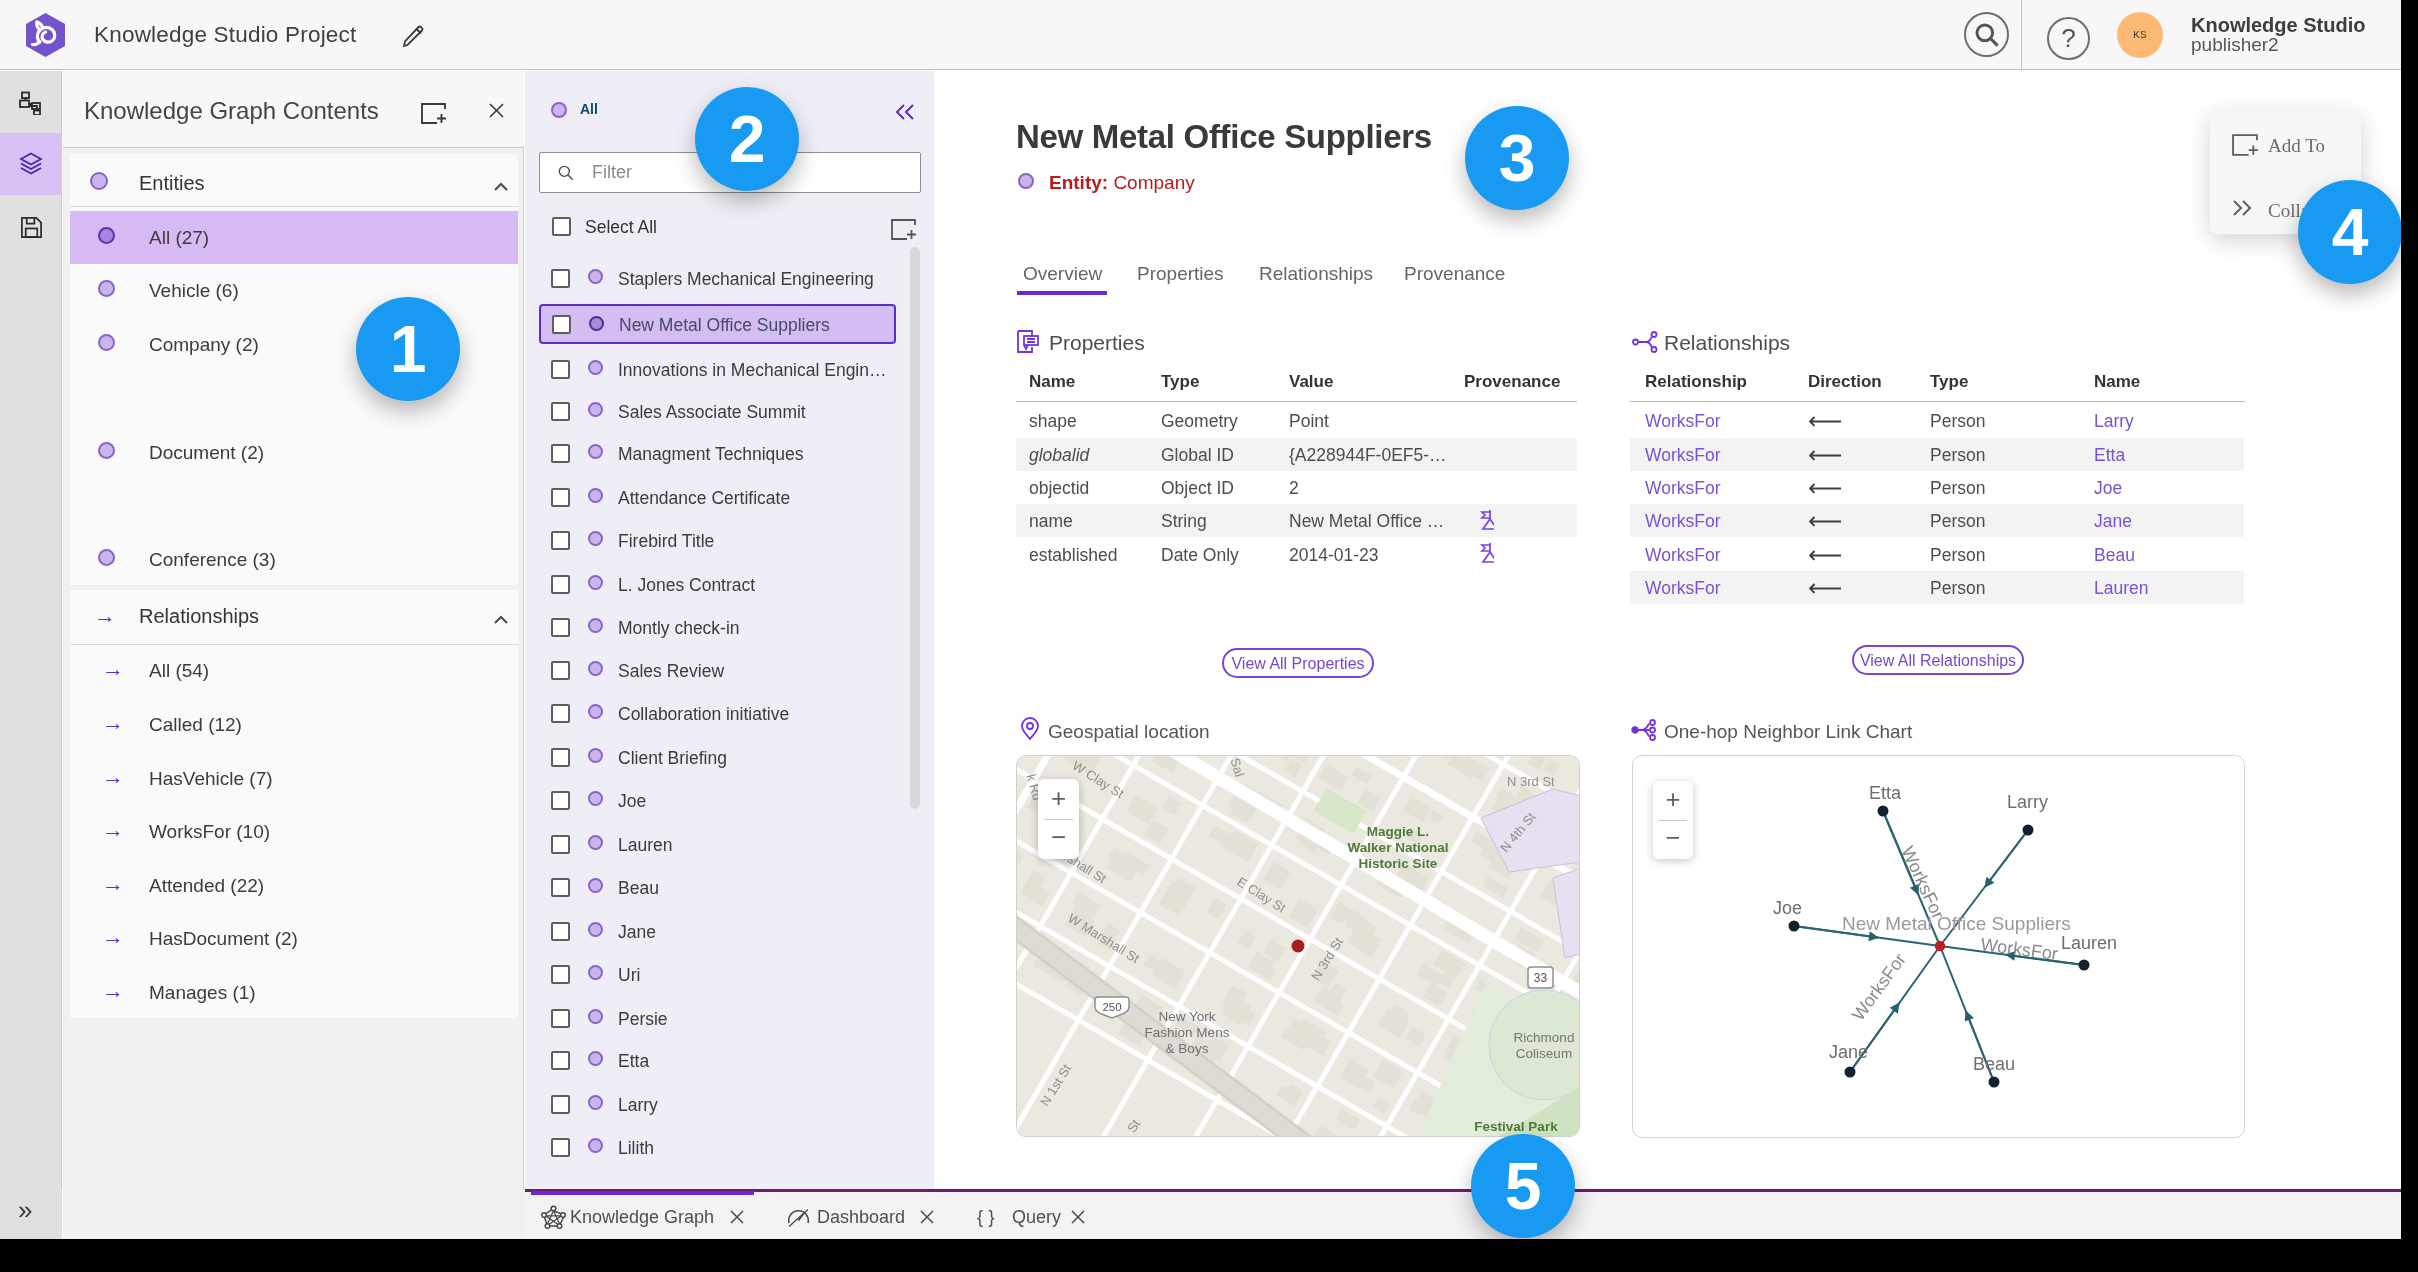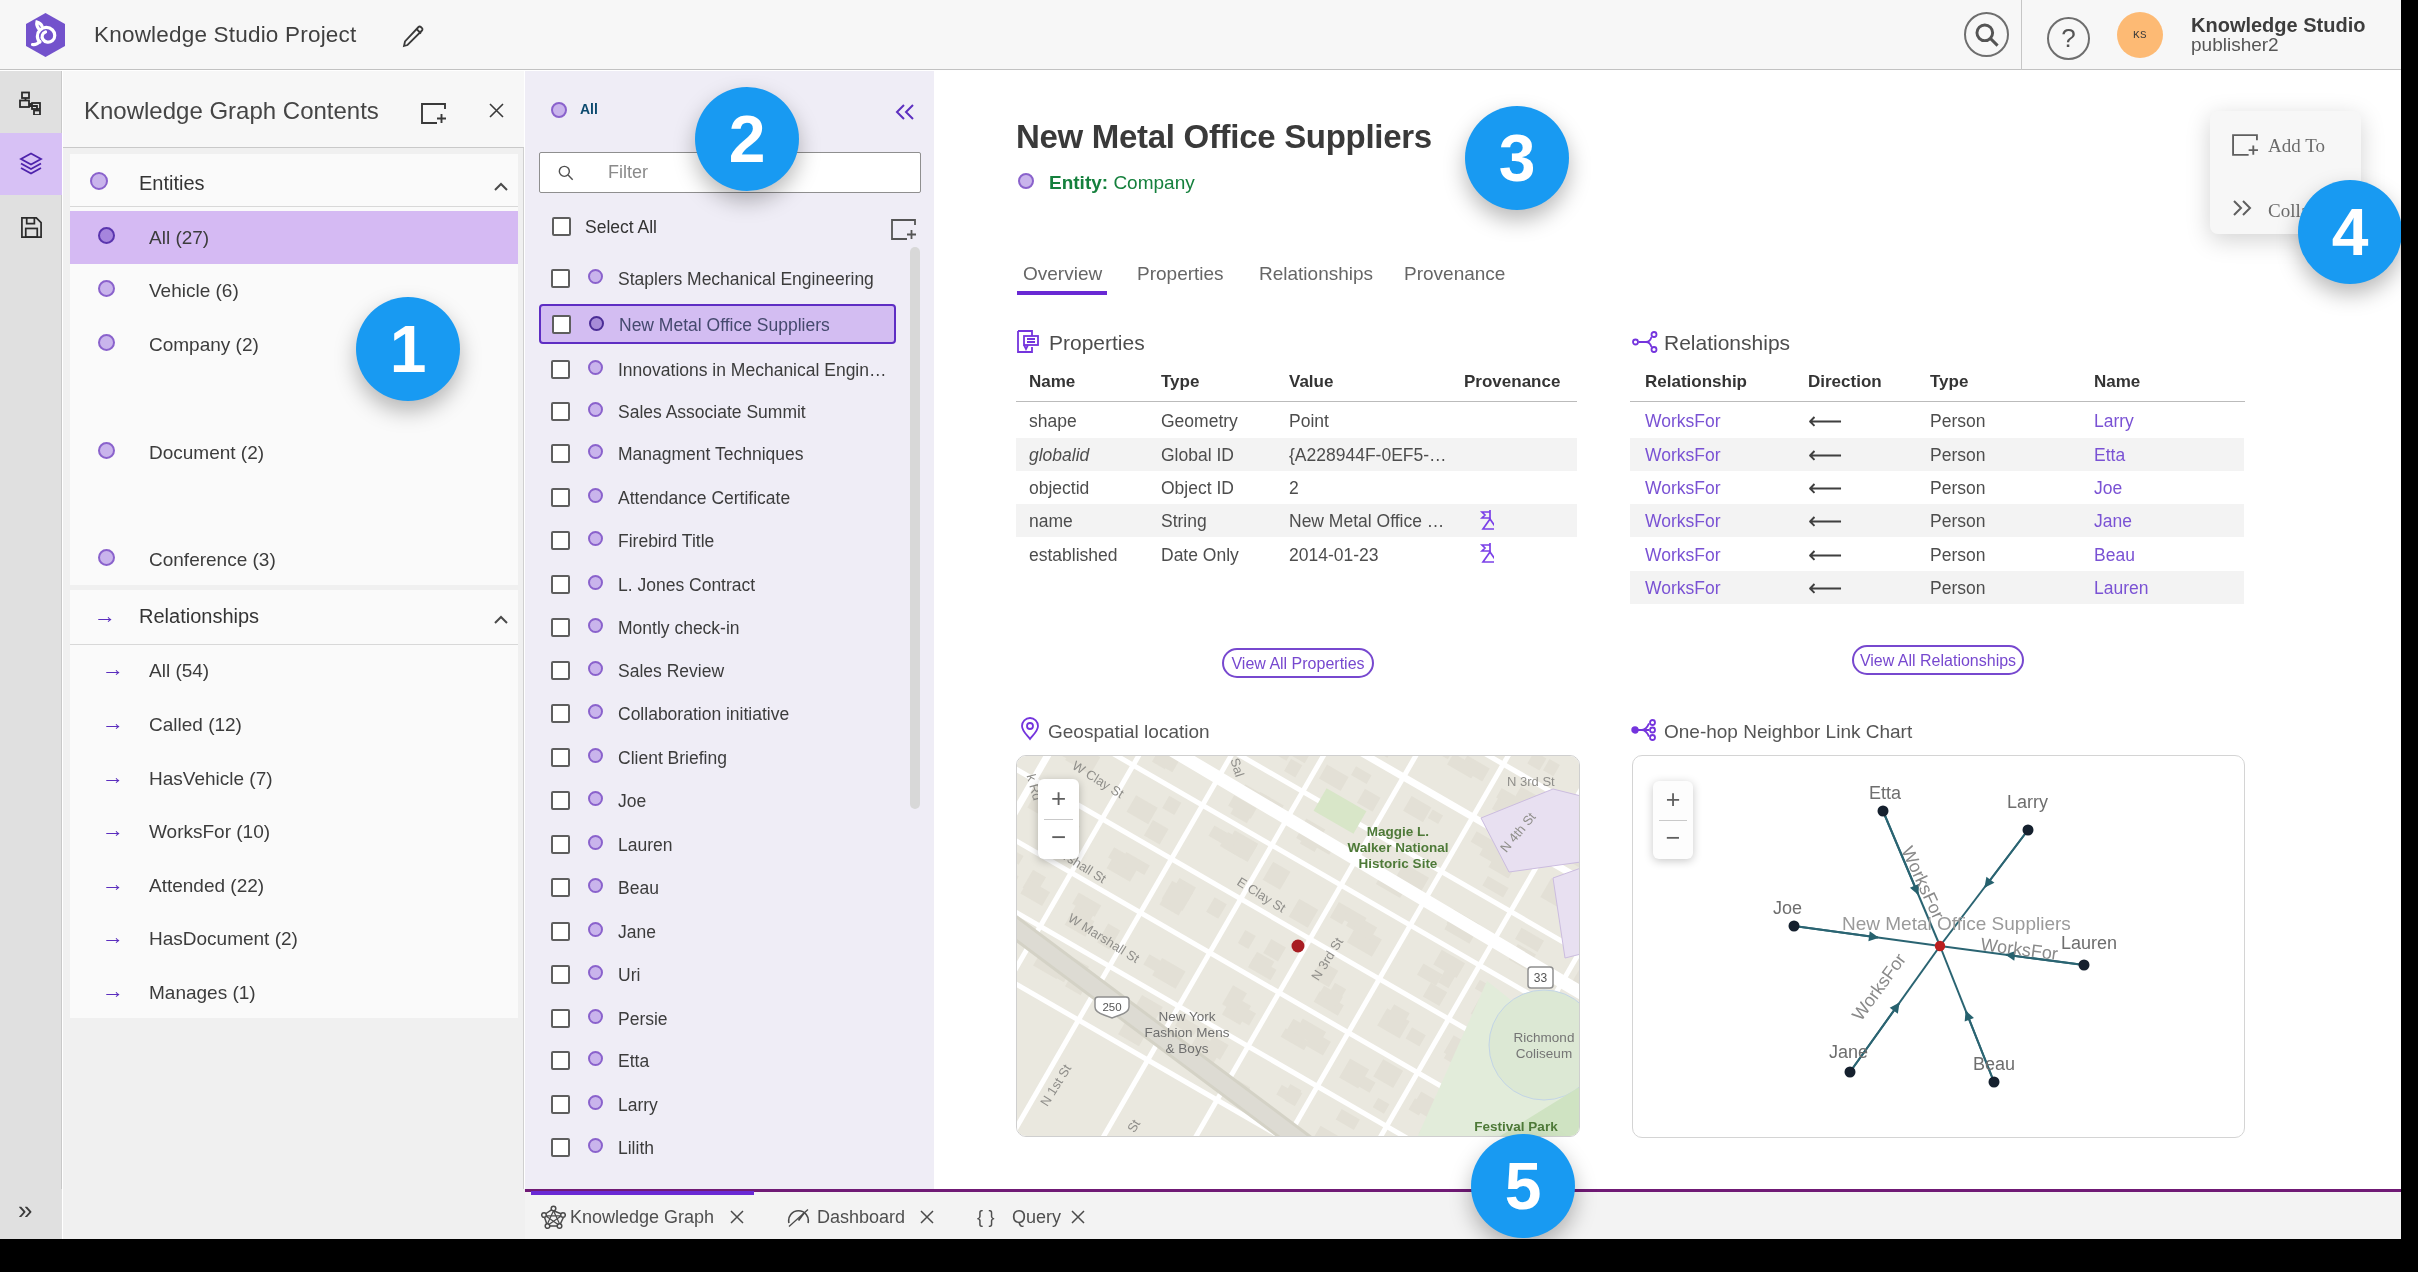--- a/index.html
+++ b/index.html
@@ -197,21 +197,21 @@
   <div class="abs pcirc" style="left:26px; top:31px; width:16px; height:16px;"></div>
   <div class="abs" style="left:55px; top:30px; font-size:14px; font-weight:bold; color:#0c4a6e;">All</div>
   <svg class="abs" style="left:370px; top:33px;" width="20" height="16" viewBox="0 0 20 16">
     <path d="M9 1 L2 8 L9 15 M18 1 L11 8 L18 15" fill="none" stroke="#5d2fc0" stroke-width="2"></path>
   </svg>
   <div class="abs" style="left:14px; top:81px; width:382px; height:41px; background:#fff; border:1px solid #8f8f8f; border-radius:2px;">
     <svg style="position:absolute; left:16px; top:10px;" width="20" height="20" viewBox="0 0 24 24">
       <circle cx="10" cy="10" r="6" fill="none" stroke="#4f4f4f" stroke-width="1.7"></circle>
       <line x1="14.5" y1="14.5" x2="20" y2="20" stroke="#4f4f4f" stroke-width="1.7"></line>
     </svg>
-    <div style="position:absolute; left:52px; top:9px; font-size:18px; color:#8a8a8a;margin-left:16px;">Filter</div>
+    <div style="position:absolute; left:52px; top:9px; font-size:18px; color:#8a8a8a;">Filter</div>
   </div>
   <div class="abs" style="left:27px; top:146px; width:19px; height:19px; border:2px solid #5e5e5e; background:#fff; border-radius:2px;"></div>
   <div class="abs" style="left:60px; top:146px; font-size:17.5px; color:#333;">Select All</div>
   <svg class="abs" style="left:365px; top:146px;" width="27" height="25" viewBox="0 0 27 25">
     <path d="M25 8 v-5 h-23 v19 h15" fill="none" stroke="#555" stroke-width="1.8"></path>
     <path d="M21.5 13 v9 M17 17.5 h9" fill="none" stroke="#555" stroke-width="1.8"></path>
   </svg>
   <div class="p2row" style="top:186px;">
       <div class="cb"></div>
       <div class="pcirc"></div>
@@ -315,21 +315,21 @@
   <div class="p2row" style="top:1055px;">
       <div class="cb"></div>
       <div class="pcirc"></div>
       <div class="lbl">Lilith</div>
     </div>
   <div class="abs" style="left:385px; top:176px; width:10px; height:562px; background:#d8d8d8; border-radius:5px;"></div>
 </div>
 <div id="main" class="abs">
   <div class="abs" style="left:82px; top:47px; font-size:33px; font-weight:bold; color:#3a3a3a; letter-spacing:-0.3px;">New Metal Office Suppliers</div>
   <div class="abs pcirc" style="left:84px; top:102px; width:16px; height:16px;"></div>
-  <div class="abs" style="left:115px; top:101px; font-size:19px; color:#15803d;"><b>Entity:</b> Company</div>
+  <div class="abs" style="left:115px; top:101px; font-size:19px; color:#b91c1c;"><b>Entity:</b> Company</div>
   <div class="abs tab" style="left:89px; top:192px;">Overview</div>
   <div class="abs tab" style="left:203px; top:192px;">Properties</div>
   <div class="abs tab" style="left:325px; top:192px;">Relationships</div>
   <div class="abs tab" style="left:470px; top:192px;">Provenance</div>
   <div class="abs" style="left:83px; top:220px; width:90px; height:4px; background:#6929d4;"></div>
 
   <svg class="abs" style="left:83px; top:259px;" width="22" height="24" viewBox="0 0 22 24">
     <g fill="none" stroke="#7434dd" stroke-width="1.8">
       <path d="M1 1 h14 v5 M15 17 v5 h-14 v-21"></path>
       <rect x="7" y="6" width="14" height="9"></rect>

